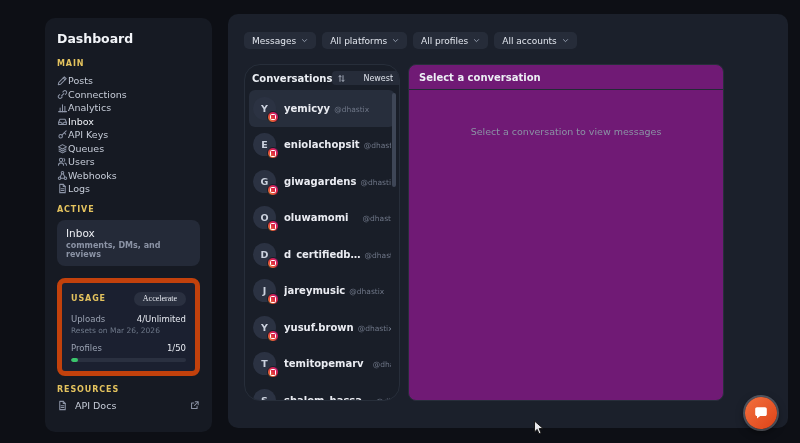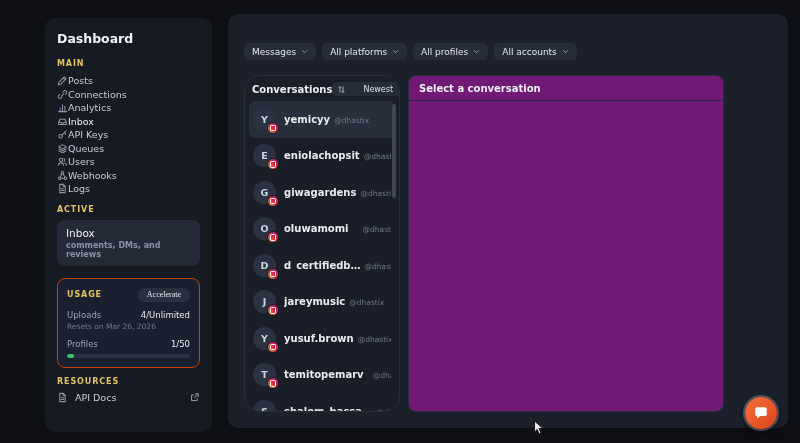--- a/index.html
+++ b/index.html
@@ -13,37 +13,37 @@
   .sb-label{color:#e4c35e;font-size:8px;font-weight:bold;letter-spacing:.9px;margin:9px 0 6px;}
   .menu-item{display:flex;align-items:center;height:13.5px;color:#c6ccd8;font-size:9.5px;cursor:pointer;}
   .menu-item.active{color:#eef1f6;}
   .mi-icon{width:11px;height:11px;color:#8d95a7;display:flex;align-items:center;flex:none;}
   .mi-icon svg{display:block;}
 
   .active-card{background:#242a38;border-radius:8px;padding:7px 9px;margin-top:3px;}
   .ac-title{color:#eceef3;font-size:10.5px;}
   .ac-sub{color:#8b93a5;font-size:8px;margin-top:2px;font-weight:bold;}
 
-  .usage-card{margin-top:12px;background:#1b2030;border:1px solid #c2410c;border-radius:8px;padding:9px;}
+  .usage-card{margin-top:12px;background:#1b2030;border:5px solid #c2410c;border-radius:8px;padding:9px;}
   .uc-head{display:flex;justify-content:space-between;align-items:center;}
   .uc-title{color:#e4c35e;font-size:8px;font-weight:bold;letter-spacing:.9px;}
   .uc-btn{background:#2a3040;border:none;border-radius:9px;color:#e8ebf2;font-size:8px;padding:2.5px 9px;cursor:pointer;
           font-family:Liberation Serif, serif;}
   .uc-row{display:flex;justify-content:space-between;font-size:8.5px;margin-top:8px;}
   .uc-row .lbl{color:#9aa2b2;}.uc-row .val{color:#e8ebf2;}
   .uc-resets{color:#6e7889;font-size:7.5px;margin-top:2px;}
   .uc-bar{height:4px;background:#2a3040;border-radius:2px;margin-top:5px;overflow:hidden;}
   .uc-fill{height:100%;background:#3ac56c;border-radius:2px;width:6%;}
 
   .resource-row{display:flex;align-items:center;gap:7px;font-size:9.5px;color:#c6ccd8;margin-top:4px;cursor:pointer;}
   .res-ext{margin-left:auto;color:#8d95a7;display:flex;}
 
   
   .main{position:absolute;left:228px;top:14px;width:560px;height:414px;background:#1b202b;
-        border-radius:10px;padding:29px 16px 0;box-sizing:border-box;}
+        border-radius:10px;padding:18px 16px 0;box-sizing:border-box;}
   .filters{display:flex;gap:6px;}
   .filter-btn{display:flex;align-items:center;gap:5px;background:#262c39;border:none;border-radius:5px;
               padding:3.5px 8px;font-size:9px;color:#e2e6ee;cursor:pointer;font-family:inherit;}
   .filter-btn .chev{color:#9aa2b4;display:flex;}
   .content{display:flex;gap:8px;margin-top:15px;}
 
   .conv-panel{width:156px;height:337px;background:#191e28;border:1px solid #272e3a;border-radius:16px;
               box-sizing:border-box;overflow:hidden;position:relative;flex:none;}
   .conv-head{display:flex;justify-content:space-between;align-items:center;padding:6px 7px 5px;}
   .conv-title{font-size:10px;font-weight:bold;color:#eceff4;}
@@ -382,20 +382,21 @@
                 <span class="conv-name">shalom_hassa…</span>
                 <span class="conv-handle">@dhas…</span>
               </span>
             </div>
           </div>
         <div class="scroll-thumb"></div>
       </section>
 
       <section class="detail-panel">
         <div class="detail-head">Select a conversation</div>
+        <div class="detail-empty">Select a conversation to view messages</div>
       </section>
     </div>
   </main>
 
   <button class="fab">
     <svg width="16" height="16" viewBox="0 0 16 16">
       <path d="M2.2 4c0-1 .8-1.8 1.8-1.8h8c1 0 1.8.8 1.8 1.8v5.2c0 1-.8 1.8-1.8 1.8H7.2L4 13.6V11h0c-1 0-1.8-.8-1.8-1.8z" fill="#ffffff"></path>
     </svg>
   </button>
 

